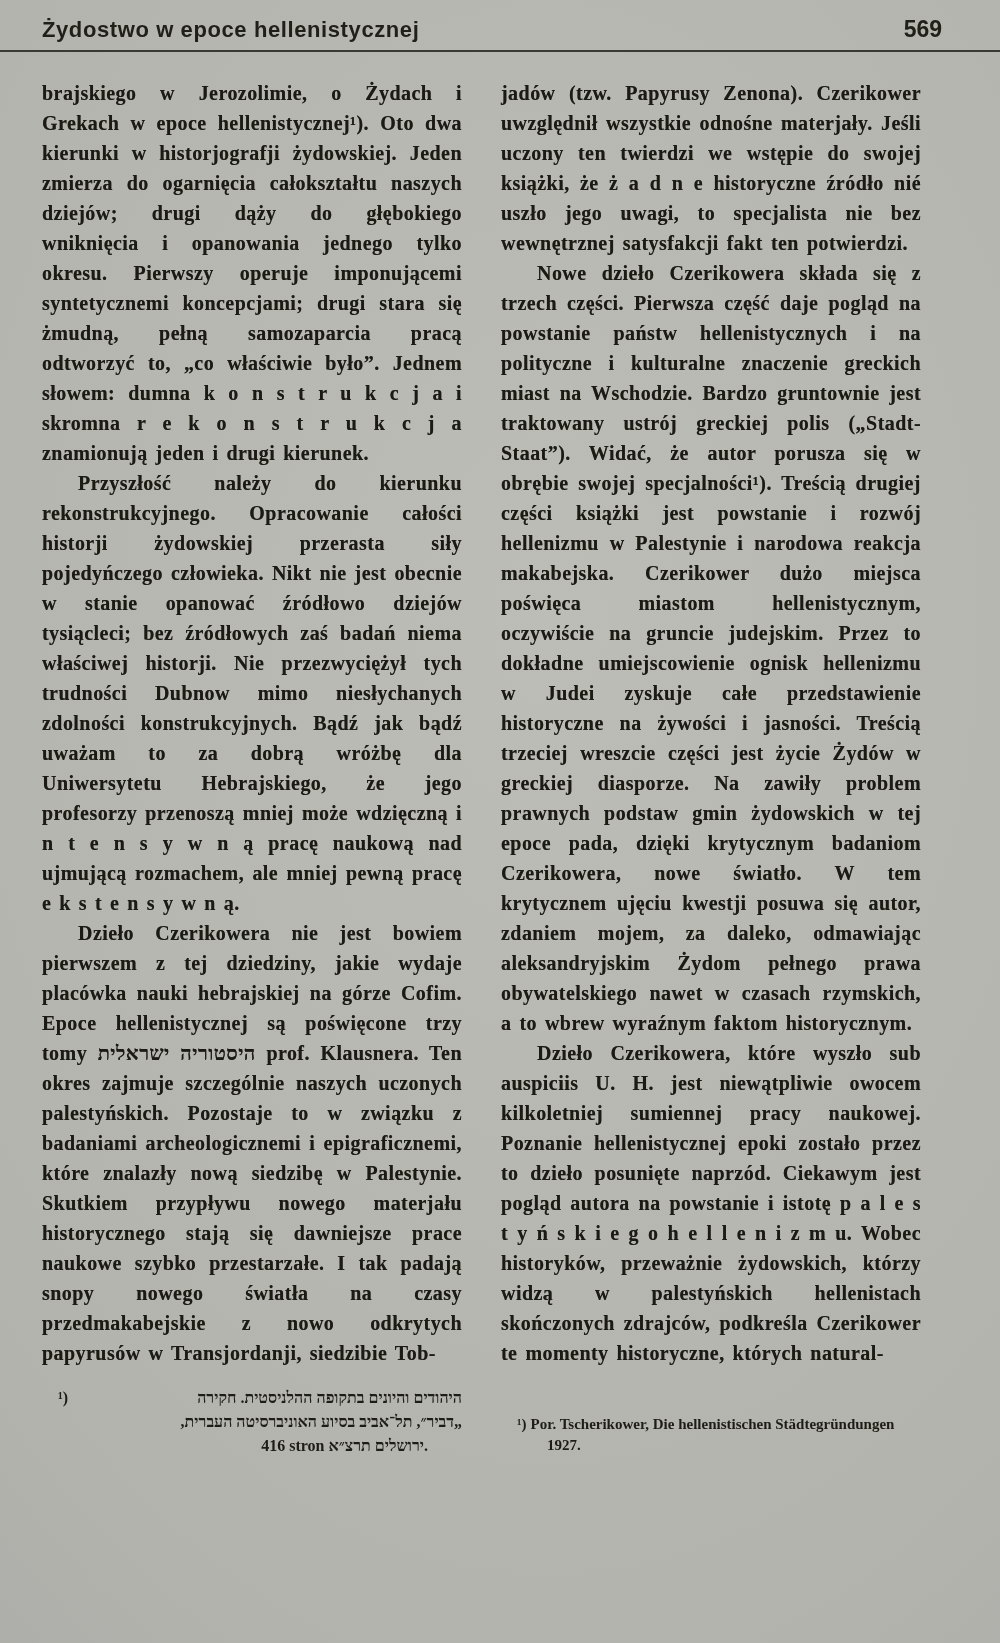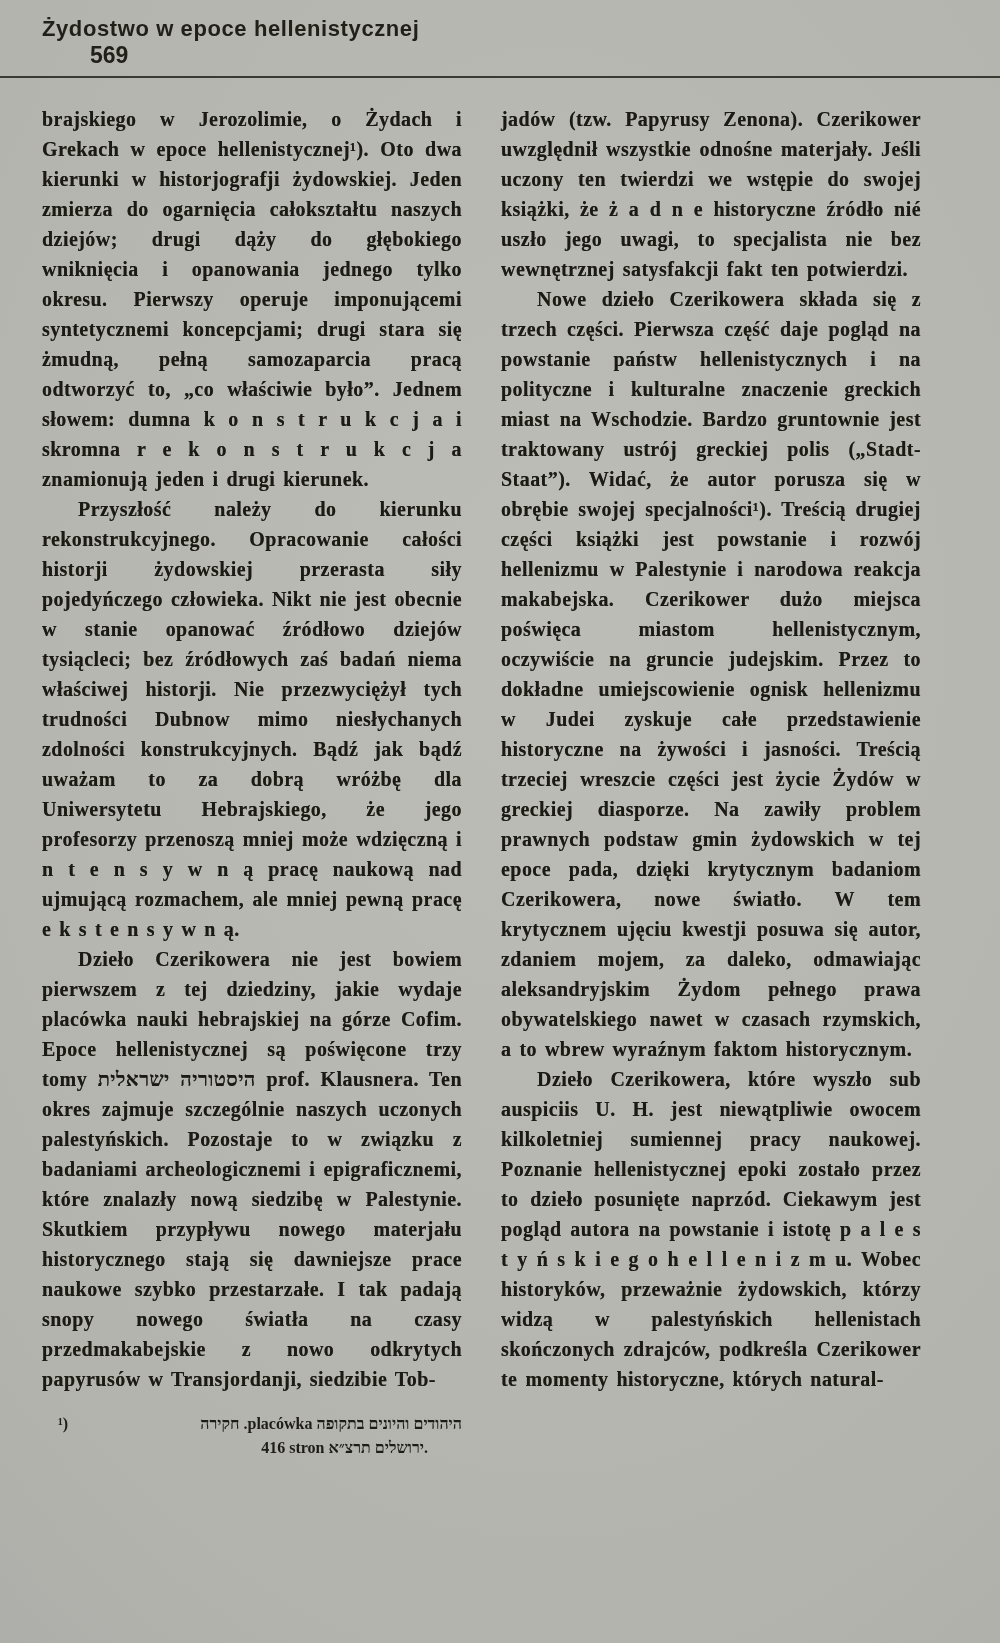--- a/index.html
+++ b/index.html
@@ -8,24 +8,23 @@
     width: 1000px; height: 1643px; overflow: hidden;
     background: #8f8f8b;
     font-family: "Liberation Serif", "DejaVu Serif", serif;
   }
   .page {
     width: 1000px; height: 1643px; overflow: hidden; position: relative;
     color: #1b1a13;
     background: radial-gradient(135% 120% at 55% 38%, #bdbdb8 0%, #b3b3ae 55%, #a4a4a0 88%, #999994 100%);
   }
   .page-header {
-    display: flex; justify-content: space-between; align-items: flex-start;
+    display: flex; justify-content: space-between; align-items: flex-end;
     padding: 16px 58px 0 42px;
     font-family: "Liberation Sans", "DejaVu Sans", sans-serif;
-    flex-direction: column;
   }
   .page-title {
     margin: 0; font-size: 22px; font-weight: bold; letter-spacing: 0.6px;
     color: #201f18;
   }
   .page-number { font-size: 23px; font-weight: bold; color: #201f18; margin-left: 48px; }
   .header-rule { margin-top: 7px; height: 2px; background: #3a3932; }
   .columns {
     display: flex; gap: 39px;
     padding: 26px 79px 0 42px;
@@ -80,27 +79,31 @@
   <main class="columns">
 
     <section class="column column-left">
       <p class="para no-indent">brajskiego w Jerozolimie, o Żydach i Grekach w epoce hellenistycznej¹). Oto dwa kierunki w historjografji żydowskiej. Jeden zmierza do ogarnięcia całokształtu naszych dziejów; drugi dąży do głębokiego wniknięcia i opanowania jednego tylko okresu. Pierwszy operuje imponującemi syntetycznemi koncepcjami; drugi stara się żmudną, pełną samozaparcia pracą odtworzyć to, „co właściwie było”. Jednem słowem: dumna k o n s t r u k c j a  i  skromna  r e k o n s t r u k c j a  znamionują jeden i drugi kierunek.</p>
       <p class="para">Przyszłość należy do kierunku rekonstrukcyjnego. Opracowanie całości historji żydowskiej przerasta siły pojedyńczego człowieka. Nikt nie jest obecnie w stanie opanować źródłowo dziejów tysiącleci; bez źródłowych zaś badań niema właściwej historji. Nie przezwyciężył tych trudności Dubnow mimo niesłychanych zdolności konstrukcyjnych. Bądź jak bądź uważam to za dobrą wróżbę dla Uniwersytetu Hebrajskiego, że jego profesorzy przenoszą mniej może wdzięczną  i n t e n s y w n ą  pracę naukową nad ujmującą rozmachem, ale mniej pewną pracę  e k s t e n s y w n ą.</p>
       <p class="para">Dzieło Czerikowera nie jest bowiem pierwszem z tej dziedziny, jakie wydaje placówka nauki hebrajskiej na górze Cofim. Epoce hellenistycznej są poświęcone trzy tomy היסטוריה ישראלית prof. Klausnera. Ten okres zajmuje szczególnie naszych uczonych palestyńskich. Pozostaje to w związku z badaniami archeologicznemi i epigraficznemi, które znalazły nową siedzibę w Palestynie. Skutkiem przypływu nowego materjału historycznego stają się dawniejsze prace naukowe szybko przestarzałe. I tak padają snopy nowego światła na czasy przedmakabejskie z nowo odkrytych papyrusów w Transjordanji, siedzibie Tob-</p>
 
       <div class="footnote footnote-hebrew">
         <div class="fn-line fn-first">
           <span class="fn-marker">¹)</span>
-          <span class="fn-rtl">היהודים והיונים בתקופה placówka. חקירה</span>
+          <span class="fn-rtl">היהודים והיונים בתקופה ההלניסטית. חקירה</span>
         </div>
+        <div class="fn-line fn-rtl">„דביר״, תל־אביב בסיוע האוניברסיטה העברית,</div>
         <div class="fn-line fn-mixed">416 stron ירושלים תרצ״א.</div>
       </div>
     </section>
 
     <section class="column column-right">
       <p class="para no-indent">jadów (tzw. Papyrusy Zenona). Czerikower uwzględnił wszystkie odnośne materjały. Jeśli uczony ten twierdzi we wstępie do swojej książki, że  ż a d n e  historyczne źródło nié uszło jego uwagi, to specjalista nie bez wewnętrznej satysfakcji fakt ten potwierdzi.</p>
       <p class="para">Nowe dzieło Czerikowera składa się z trzech części. Pierwsza część daje pogląd na powstanie państw hellenistycznych i na polityczne i kulturalne znaczenie greckich miast na Wschodzie. Bardzo gruntownie jest traktowany ustrój greckiej polis („Stadt-Staat”). Widać, że autor porusza się w obrębie swojej specjalności¹). Treścią drugiej części książki jest powstanie i rozwój hellenizmu w Palestynie i narodowa reakcja makabejska. Czerikower dużo miejsca poświęca miastom hellenistycznym, oczywiście na gruncie judejskim. Przez to dokładne umiejscowienie ognisk hellenizmu w Judei zyskuje całe przedstawienie historyczne na żywości i jasności. Treścią trzeciej wreszcie części jest życie Żydów w greckiej diasporze. Na zawiły problem prawnych podstaw gmin żydowskich w tej epoce pada, dzięki krytycznym badaniom Czerikowera, nowe światło. W tem krytycznem ujęciu kwestji posuwa się autor, zdaniem mojem, za daleko, odmawiając aleksandryjskim Żydom pełnego prawa obywatelskiego nawet w czasach rzymskich, a to wbrew wyraźnym faktom historycznym.</p>
       <p class="para">Dzieło Czerikowera, które wyszło sub auspiciis U. H. jest niewątpliwie owocem kilkoletniej sumiennej pracy naukowej. Poznanie hellenistycznej epoki zostało przez to dzieło posunięte naprzód. Ciekawym jest pogląd autora na powstanie i istotę  p a l e s t y ń s k i e g o  h e l l e n i z m u.  Wobec historyków, przeważnie żydowskich, którzy widzą w palestyńskich hellenistach skończonych zdrajców, podkreśla Czerikower te momenty historyczne, których natural-</p>
 
+      <div class="footnote footnote-latin">
+        <span class="fn-marker">¹)</span><span>Por. Tscherikower, Die hellenistischen Städtegründungen 1927.</span>
+      </div>
     </section>
 
   </main>
 </div>
 
 </body></html>

